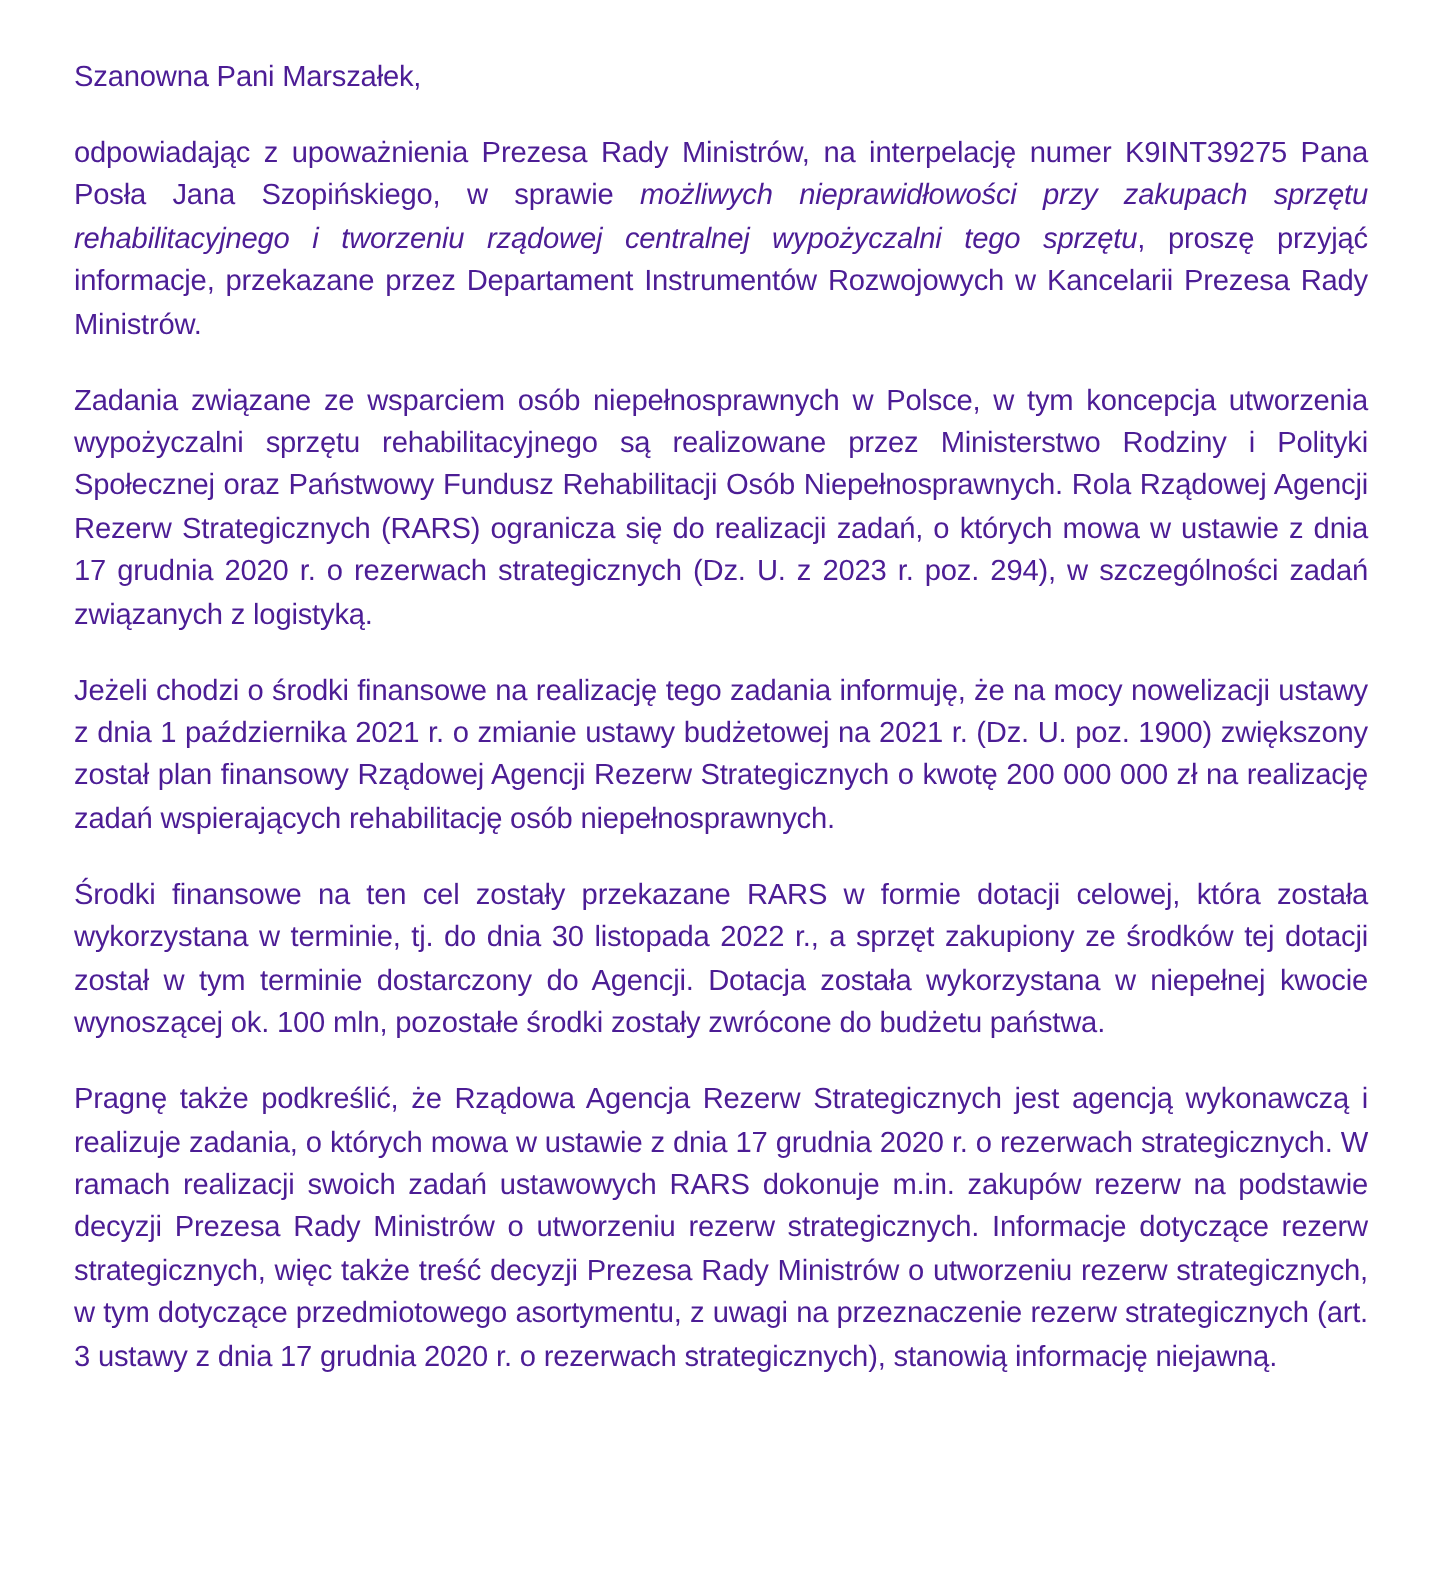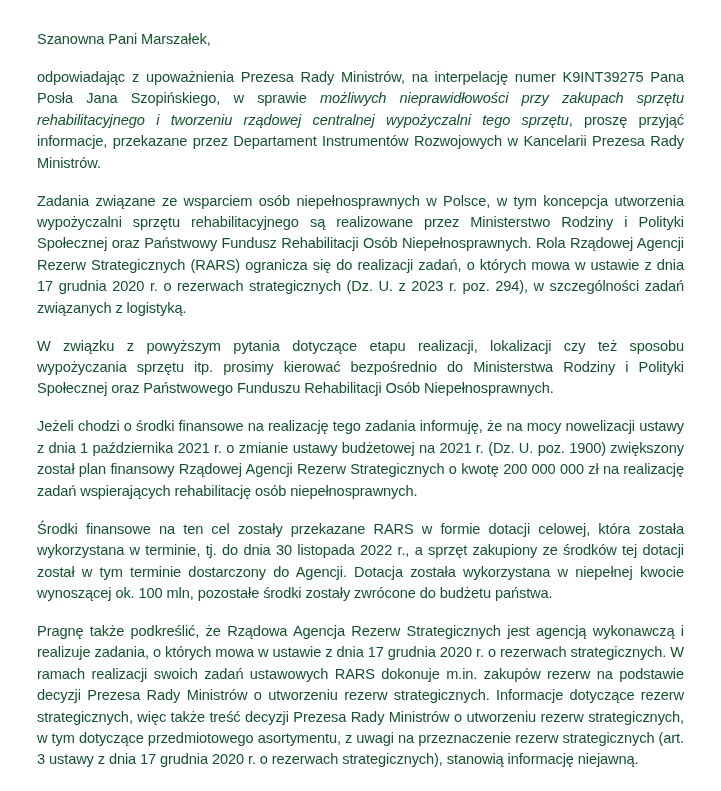--- a/index.html
+++ b/index.html
@@ -20,40 +20,39 @@
     padding: 29px 37px 0 37px;
     background: #ffffff;
     color: #1a1a1a;
   }
   .para {
     margin: 0 0 16.6px 0;
     font-size: 14.6px;
     line-height: 21.4px;
     letter-spacing: -0.1px;
     text-align: justify;
-    color: #14532d;
+    color: #4c1d95;
   }
   .para.salutation {
     text-align: left;
   }
   .para em {
   }
 </style>
 </head>
 <body>
 
 <div class="page">
 
   <p class="para salutation">Szanowna Pani Marszałek,</p>
 
   <p class="para"><span>odpowiadając z upoważnienia Prezesa Rady Ministrów, na interpelację numer K9INT39275 Pana Posła Jana Szopińskiego, w sprawie </span><em>możliwych nieprawidłowości przy zakupach sprzętu rehabilitacyjnego i tworzeniu rządowej centralnej wypożyczalni tego sprzętu</em><span>, proszę przyjąć informacje, przekazane przez Departament Instrumentów Rozwojowych w Kancelarii Prezesa Rady Ministrów.</span></p>
 
   <p class="para">Zadania związane ze wsparciem osób niepełnosprawnych w Polsce, w tym koncepcja utworzenia wypożyczalni sprzętu rehabilitacyjnego są realizowane przez Ministerstwo Rodziny i Polityki Społecznej oraz Państwowy Fundusz Rehabilitacji Osób Niepełnosprawnych. Rola Rządowej Agencji Rezerw Strategicznych (RARS) ogranicza się do realizacji zadań, o których mowa w ustawie z dnia 17 grudnia 2020 r. o rezerwach strategicznych (Dz. U. z 2023 r. poz. 294), w szczególności zadań związanych z logistyką.</p>
 
-  <p class="para">W związku z powyższym pytania dotyczące etapu realizacji, lokalizacji czy też sposobu wypożyczania sprzętu itp. prosimy kierować bezpośrednio do Ministerstwa Rodziny i Polityki Społecznej oraz Państwowego Funduszu Rehabilitacji Osób Niepełnosprawnych.</p>
 
   <p class="para">Jeżeli chodzi o środki finansowe na realizację tego zadania informuję, że na mocy nowelizacji ustawy z dnia 1 października 2021 r. o zmianie ustawy budżetowej na 2021 r. (Dz. U. poz. 1900) zwiększony został plan finansowy Rządowej Agencji Rezerw Strategicznych o kwotę 200 000 000 zł na realizację zadań wspierających rehabilitację osób niepełnosprawnych.</p>
 
   <p class="para">Środki finansowe na ten cel zostały przekazane RARS w formie dotacji celowej, która została wykorzystana w terminie, tj. do dnia 30 listopada 2022 r., a sprzęt zakupiony ze środków tej dotacji został w tym terminie dostarczony do Agencji. Dotacja została wykorzystana w niepełnej kwocie wynoszącej ok. 100 mln, pozostałe środki zostały zwrócone do budżetu państwa.</p>
 
   <p class="para">Pragnę także podkreślić, że Rządowa Agencja Rezerw Strategicznych jest agencją wykonawczą i realizuje zadania, o których mowa w ustawie z dnia 17 grudnia 2020 r. o rezerwach strategicznych. W ramach realizacji swoich zadań ustawowych RARS dokonuje m.in. zakupów rezerw na podstawie decyzji Prezesa Rady Ministrów o utworzeniu rezerw strategicznych. Informacje dotyczące rezerw strategicznych, więc także treść decyzji Prezesa Rady Ministrów o utworzeniu rezerw strategicznych, w tym dotyczące przedmiotowego asortymentu, z uwagi na przeznaczenie rezerw strategicznych (art. 3 ustawy z dnia 17 grudnia 2020 r. o rezerwach strategicznych), stanowią informację niejawną.</p>
 
 </div>
 
 </body></html>

